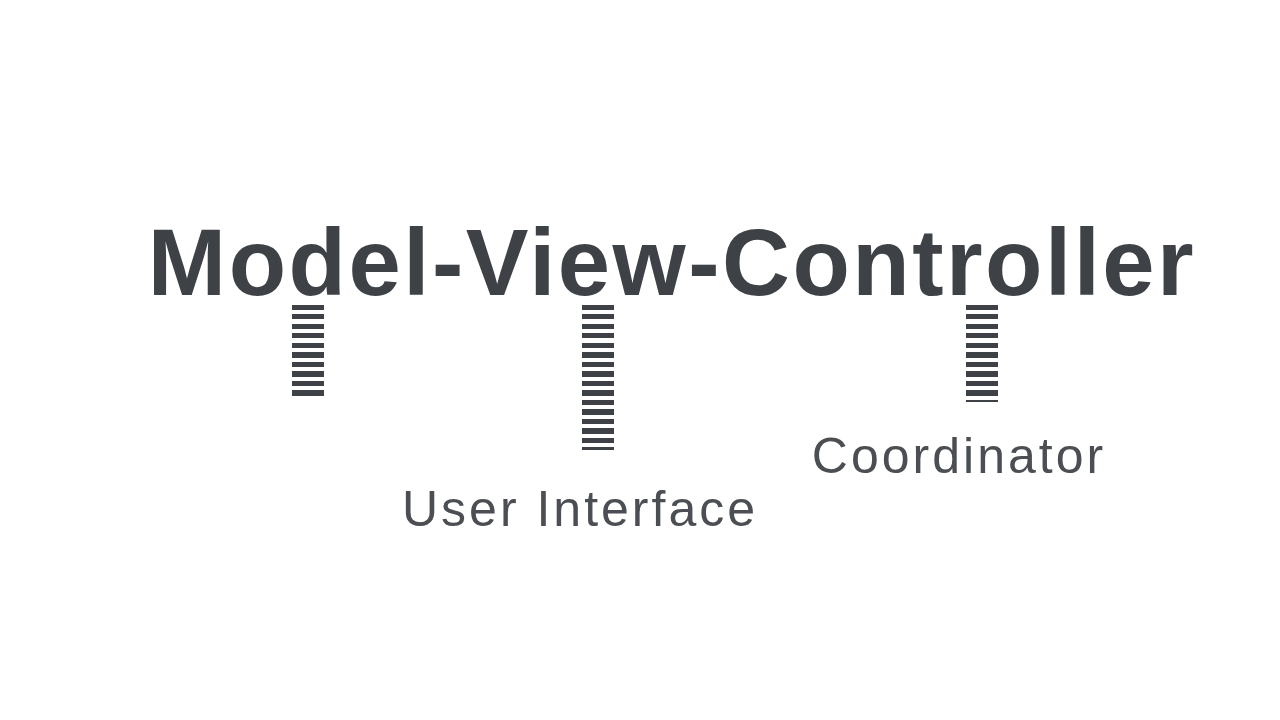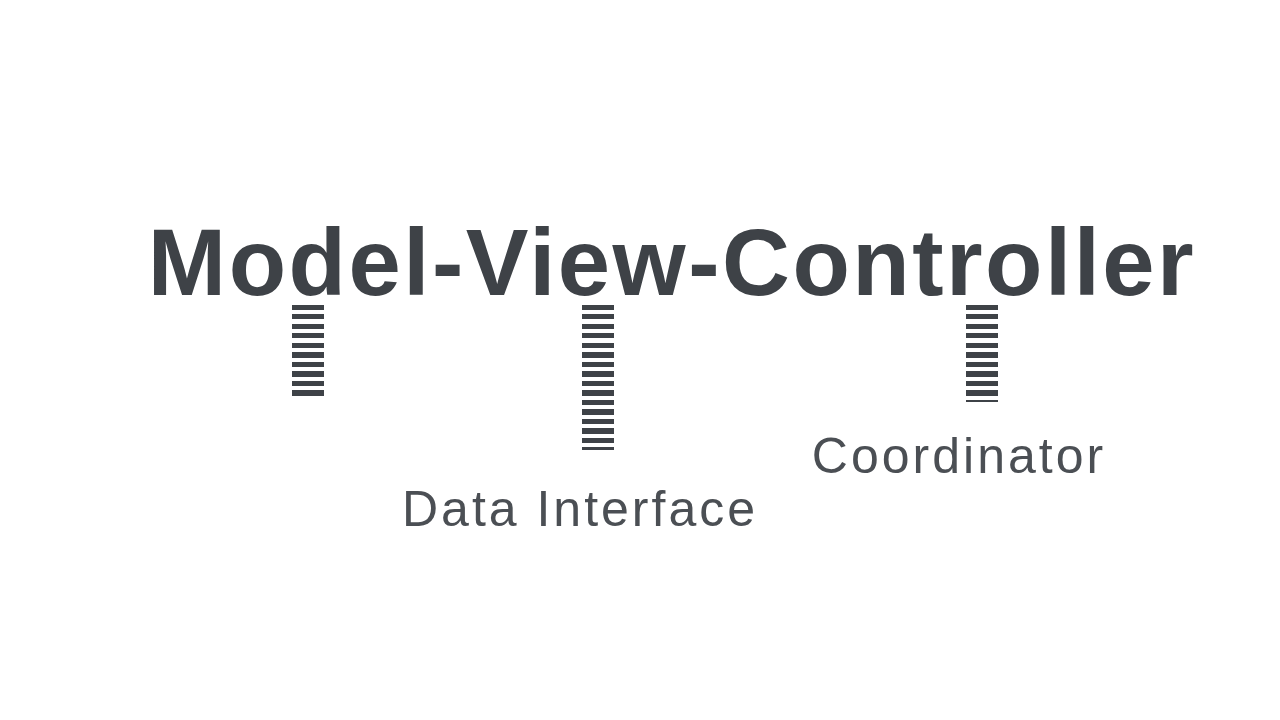--- a/index.html
+++ b/index.html
@@ -69,17 +69,17 @@
 
   <h1 class="title">Model-View-Controller</h1>
 
   <div class="connector connector-model"></div>
 
   <div class="connector connector-view"></div>
 
   <div class="connector connector-controller"></div>
 
 
-  <div class="label label-view">Data Interface</div>
+  <div class="label label-view">User Interface</div>
 
   <div class="label label-controller">Coordinator</div>
 
 </div>
 
 </body></html>

